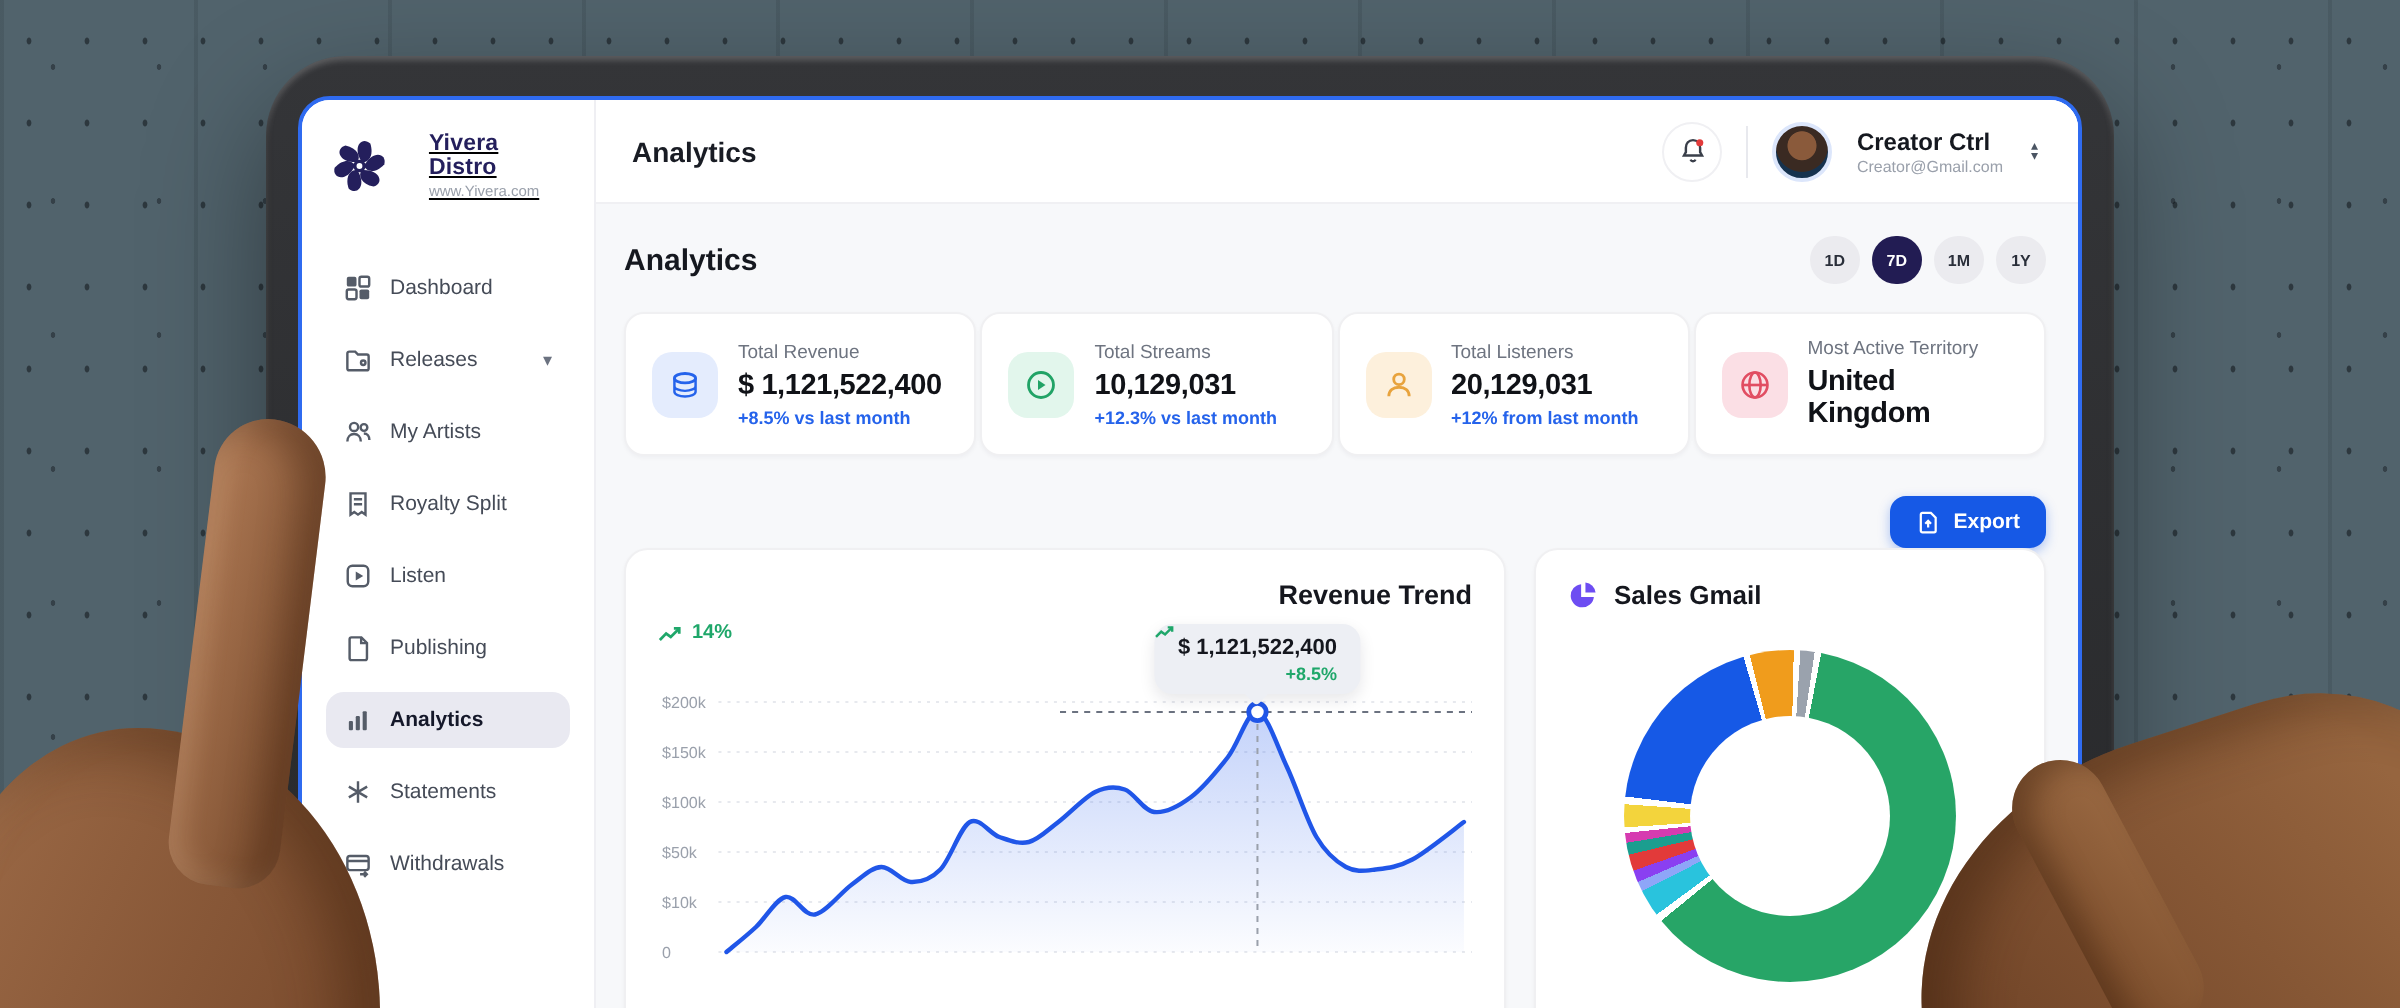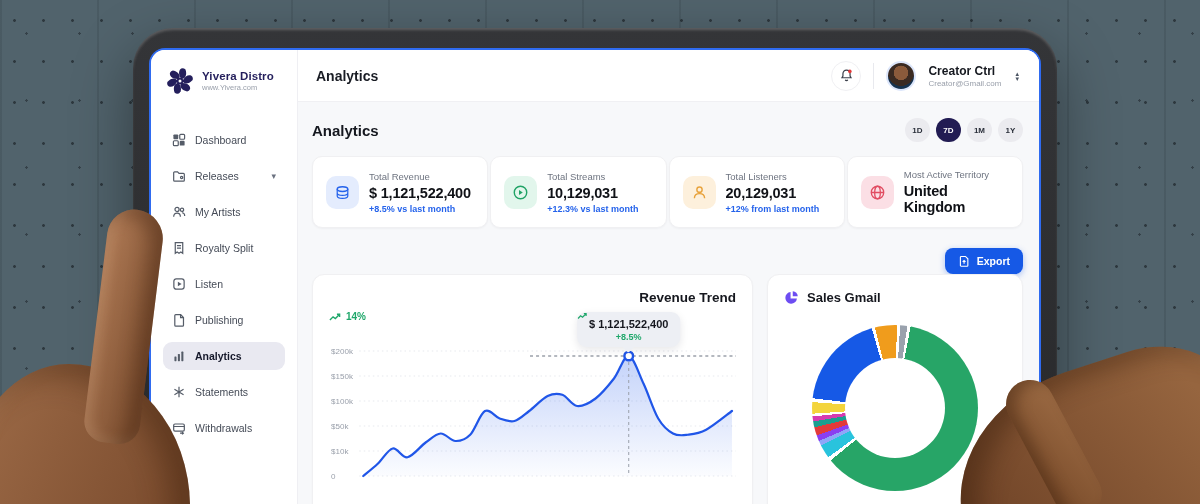--- a/index.html
+++ b/index.html
@@ -56,21 +56,21 @@
     box-shadow: 0 24px 60px rgba(0,0,0,.4), inset 0 2px 3px rgba(255,255,255,.22), inset 0 -2px 3px rgba(0,0,0,.5);
   }
   .screen {
     position:absolute; left:16px; right:16px; top:20px; bottom:16px;
     background:#fff; border:2px solid #2f6bf0; border-radius:16px;
     overflow:hidden; display:flex;
   }
 
   
   .sidebar { width:147px; background:#fff; border-right:1px solid #efeff3; padding:16px 12px; flex-shrink:0; }
-  .brand { display:flex; align-items:center; gap:7px; padding-left:2px; }
+  .brand { display:flex; align-items:center; gap:20px; padding-left:2px;text-decoration:underline; }
   .brand-name { font-size:11.5px; font-weight:bold; color:#241f5c; letter-spacing:.1px; }
   .brand-url { font-size:7.5px; color:#9aa0ab; margin-top:1px; }
   .nav { margin-top:30px;text-align:right; }
   .nav-item { display:flex; align-items:center; gap:9px; padding:7px 9px; margin-bottom:8px;
     font-size:10.5px; color:#454b57; border-radius:9px; cursor:pointer; }
   .nav-item svg { flex-shrink:0; color:#555c68; }
   .nav-item.active { background:#e9e9f1; color:#15182a; font-weight:bold; }
   .nav-item .chev { margin-left:auto; color:#6b7280; font-size:9px; }
 
   
@@ -124,21 +124,21 @@
     color:#1fa76a; font-size:10px; font-weight:bold; }
   .chart-wrap { position:relative; margin-top:4px; height:240px; }
   .chart-wrap svg { position:absolute; inset:0; }
   .tooltip { position:absolute; top:-14px; transform:translateX(-50%); background:#edeff4;
     border-radius:9px; padding:6px 12px 5px; text-align:center; z-index:2;
     box-shadow:0 3px 8px rgba(16,24,40,.1); }
   .tooltip::after { content:''; position:absolute; left:50%; bottom:-4px; width:9px; height:9px;
     background:#edeff4; transform:translateX(-50%) rotate(45deg); border-radius:2px; }
   .tooltip-value { font-size:11px; font-weight:bold; color:#15171e; white-space:nowrap; }
   .tooltip-delta { font-size:9px; font-weight:bold; color:#1fa76a; margin-top:2px;
-    display:flex; align-items:center; justify-content:center; gap:4px; }
+    display:flex; align-items:center; justify-content:flex-end; gap:4px; }
 
   .sales-card { width:256px; padding:15px 16px; flex-shrink:0; display:flex; flex-direction:column; }
   .sales-title-row { display:flex; align-items:center; gap:8px; }
   .sales-title { font-size:13px; font-weight:bold; color:#15171e; }
   .donut { width:166px; height:166px; border-radius:50%; margin:20px auto 18px; position:relative; }
   .donut::after { content:''; position:absolute; inset:33px; background:#fff; border-radius:50%; }
 </style>
 </head>
 <body>
 

